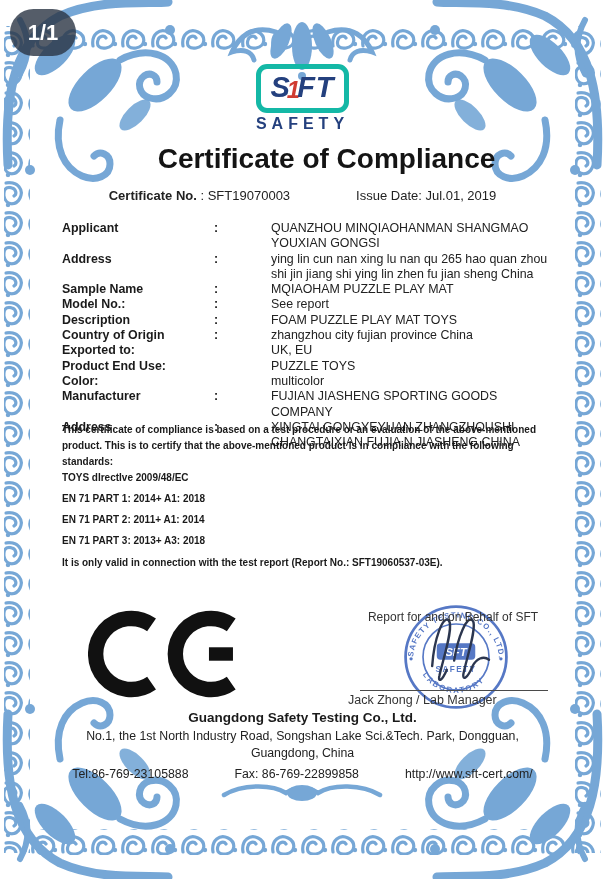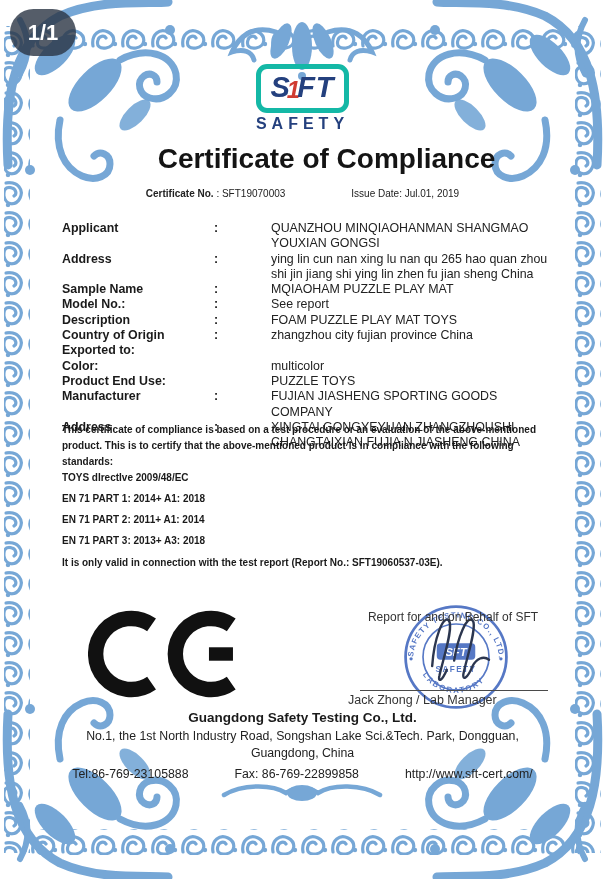--- a/index.html
+++ b/index.html
@@ -14,21 +14,21 @@
   .logo-wrap{position:absolute;top:64px;left:0;right:0;text-align:center;}
   .logo-box{display:inline-block;border:5px solid #14b8a6;border-radius:11px;padding:0 9px;
             line-height:36px;font-size:29px;font-weight:bold;font-style:italic;color:#24407e;
             letter-spacing:1px;}
   .logo-one{color:#d03c32;margin:0 -4px;font-size:24px;vertical-align:-1px;}
   .logo-safety{margin-top:2px;color:#24407e;font-weight:bold;font-size:16px;letter-spacing:5px;}
 
   .title{position:absolute;top:143px;left:0;right:0;text-align:center;font-size:28px;
          font-weight:bold;color:#141414;padding-left:48px;}
   .cert-row{position:absolute;top:188px;left:0;right:0;display:flex;justify-content:center;
-            gap:66px;font-size:10px;color:#222;}
+            gap:66px;font-size:13px;color:#222;}
   .cert-row b{font-weight:bold;}
 
   .details{position:absolute;top:221px;left:62px;width:488px;font-size:12.4px;color:#222;}
   .drow{display:flex;line-height:15.3px;}
   .dlabel{width:152px;flex:none;font-weight:bold;color:#1a1a1a;}
   .dsep{width:12px;flex:none;font-weight:bold;}
   .dval{flex:1;margin-left:45px;}
 
   .statement-block{position:absolute;top:422px;left:62px;width:488px;font-weight:bold;
                    font-size:10px;line-height:15.8px;color:#1a1a1a;}
@@ -145,30 +145,31 @@
           <span class="dval">FOAM PUZZLE PLAY MAT TOYS</span>
         </div>
       <div class="drow">
           <span class="dlabel">Country of Origin</span>
           <span class="dsep">:</span>
           <span class="dval">zhangzhou city fujian province China</span>
         </div>
       <div class="drow">
           <span class="dlabel">Exported to:</span>
           <span class="dsep"></span>
+          <span class="dval">UK, EU</span>
+        </div>
+      <div class="drow">
+          <span class="dlabel">Product End Use:</span>
+          <span class="dsep"></span>
+          <span class="dval">PUZZLE TOYS</span>
         </div>
       <div class="drow">
           <span class="dlabel">Color:</span>
           <span class="dsep"></span>
           <span class="dval">multicolor</span>
-        </div>
-      <div class="drow">
-          <span class="dlabel">Product End Use:</span>
-          <span class="dsep"></span>
-          <span class="dval">PUZZLE TOYS</span>
         </div>
       <div class="drow">
           <span class="dlabel">Manufacturer</span>
           <span class="dsep">:</span>
           <span class="dval">FUJIAN JIASHENG SPORTING GOODS COMPANY</span>
         </div>
       <div class="drow">
           <span class="dlabel">Address</span>
           <span class="dsep">:</span>
           <span class="dval">XINGTAI GONGYEYUAN ZHANGZHOUSHI CHANGTAIXIAN FUJIA N JIASHENG CHINA</span>

